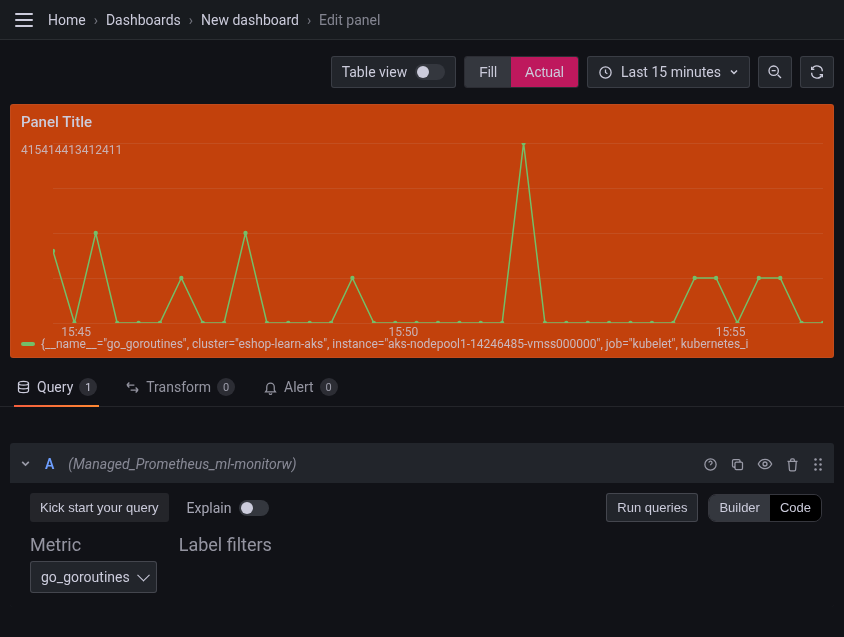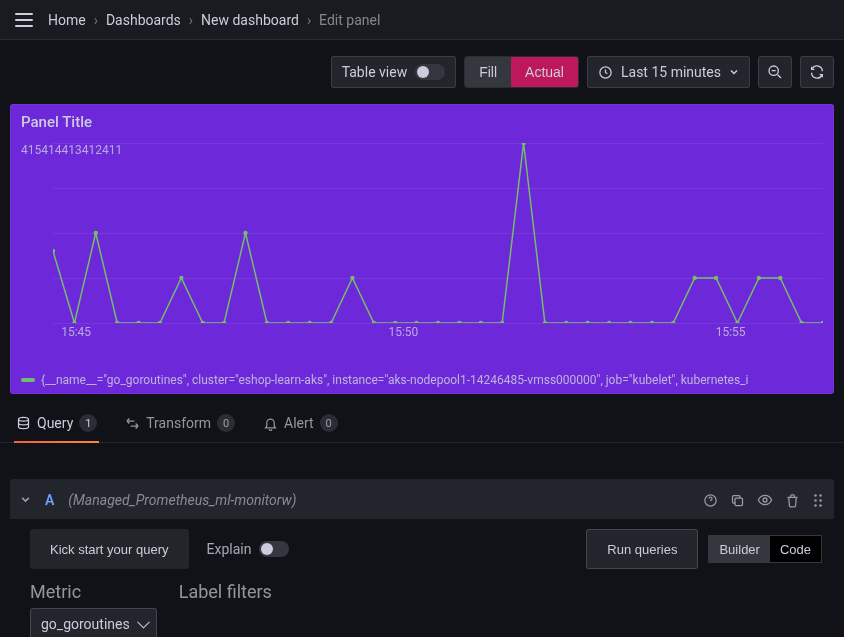--- a/index.html
+++ b/index.html
@@ -75,24 +75,24 @@
   }
   .switch::after {
     content: ""; position: absolute; width: 12px; height: 12px;
     background: rgb(204,204,220); border-radius: 50%;
     top: 2px; left: 2px;
   }
 
   
   .panel {
     margin: 0 10px 8px 10px;
-    background: #6d28d9;
+    background: #c2410c;
     border: 1px solid rgba(204,204,220,0.08);
     border-radius: 3px;
-    height: 290px;
+    height: 254px;
     padding: 8px 10px;
     position: relative;
   }
   .panel-title { font-size: 15px; font-weight: 500; color: rgb(204,204,220); }
   .chart-wrap { position: relative; height: 200px; margin-top: 12px; margin-left: 28px; }
   .y-axis {
     position: absolute; left: -28px; top: 0; bottom: 20px;
     display: flex; justify-content: space-between;
     font-size: 12px; color: rgba(204,204,220,0.8); text-align: right; width: 24px;
   }
@@ -172,27 +172,27 @@
     padding: 10px 12px 14px 20px;
     border-bottom-left-radius: 3px; border-bottom-right-radius: 3px;
   }
   .qb-row1 {
     display: flex; align-items: center; justify-content: space-between;
     margin-bottom: 12px;
   }
   .qb-row1-left { display: flex; align-items: center; gap: 18px; }
   .btn {
     background: #22252b; border: 1px solid rgba(204,204,220,0.2);
-    color: rgb(204,204,220); height: 40px; padding: 0 20px;
+    color: rgb(204,204,220); height: 29px; padding: 0 10px;
     border-radius: 3px; font-size: 13px; cursor: pointer;
     display: inline-flex; align-items: center;
   }
   .btn.flat { background: rgba(204,204,220,0.1); border: none; }
   .explain { display: flex; align-items: center; gap: 8px; color: rgba(204,204,220,0.8); }
-  .seg2 { display: flex; border: 1px solid rgba(204,204,220,0.2); border-radius: 0; overflow: hidden; height: 28px; }
+  .seg2 { display: flex; border: 1px solid rgba(204,204,220,0.2); border-radius: 8px; overflow: hidden; height: 28px; }
   .seg2 button { background: #000000; border: none; color: rgb(204,204,220); padding: 0 10px; font-size: 13px; cursor: pointer; }
   .seg2 button.active { background: #34373e; }
 
   .qb-row2 { display: flex; gap: 22px; }
   .field-col { display: flex; flex-direction: column; gap: 6px; }
   .field-label { font-size: 18px; color: rgba(204,204,220,0.7); }
   .dropdown {
     background: #22252b; border: 1px solid rgba(204,204,220,0.2);
     height: 32px; border-radius: 3px; padding: 0 26px 0 10px;
     display: inline-flex; align-items: center; position: relative;

